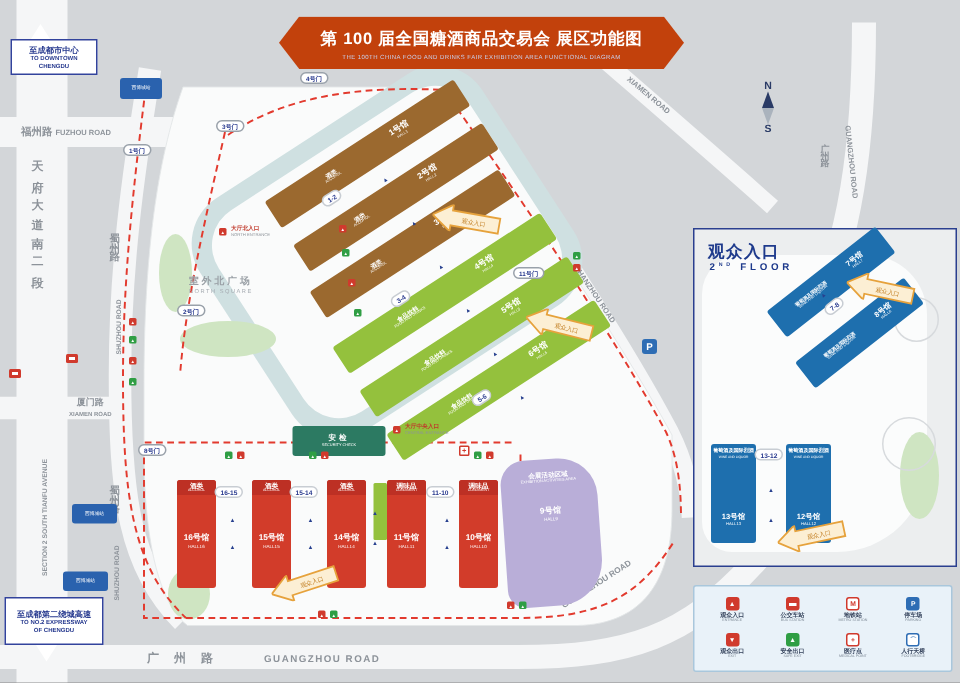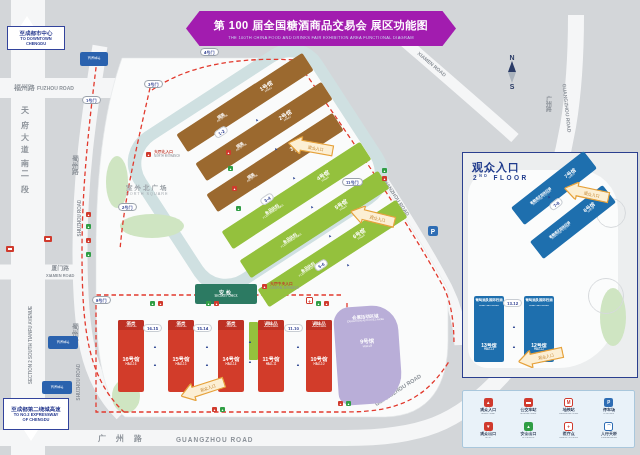--- a/index.html
+++ b/index.html
@@ -2,21 +2,21 @@
 <html><head>
 <meta charset="utf-8">
 <style>
   html,body{margin:0;padding:0;background:#888;}
   #stage{position:relative;width:640px;height:455px;background:#d3d6d9;overflow:hidden;
          font-family:"Liberation Sans","DejaVu Sans",sans-serif;-webkit-font-smoothing:antialiased;}
   #stage *{box-sizing:border-box;}
   .abs{position:absolute;}
   svg{display:block;}
   
-  .banner{left:186px;top:11px;width:270px;height:35px;background:#a21caf;color:#fff;
+  .banner{left:186px;top:11px;width:270px;height:35px;background:#c2410c;color:#fff;
           display:flex;flex-direction:column;align-items:center;justify-content:center;
           clip-path:polygon(0 50%,5% 0,95% 0,100% 50%,95% 100%,5% 100%);z-index:6;}
   .banner .t1{font-size:11px;font-weight:bold;letter-spacing:.5px;white-space:nowrap;}
   .banner .t2{font-size:4px;color:#c9d1ee;margin-top:2px;white-space:nowrap;letter-spacing:.3px;}
   
   .dsign{background:#fff;border:1px solid #32439c;color:#273a8f;text-align:center;
          display:flex;flex-direction:column;justify-content:center;z-index:5;}
   .dsign .c{font-size:5.5px;font-weight:bold;}
   .dsign .e{font-size:4px;font-weight:bold;line-height:1.15;}
   .tri-up{width:0;height:0;border-left:7px solid transparent;border-right:7px solid transparent;

